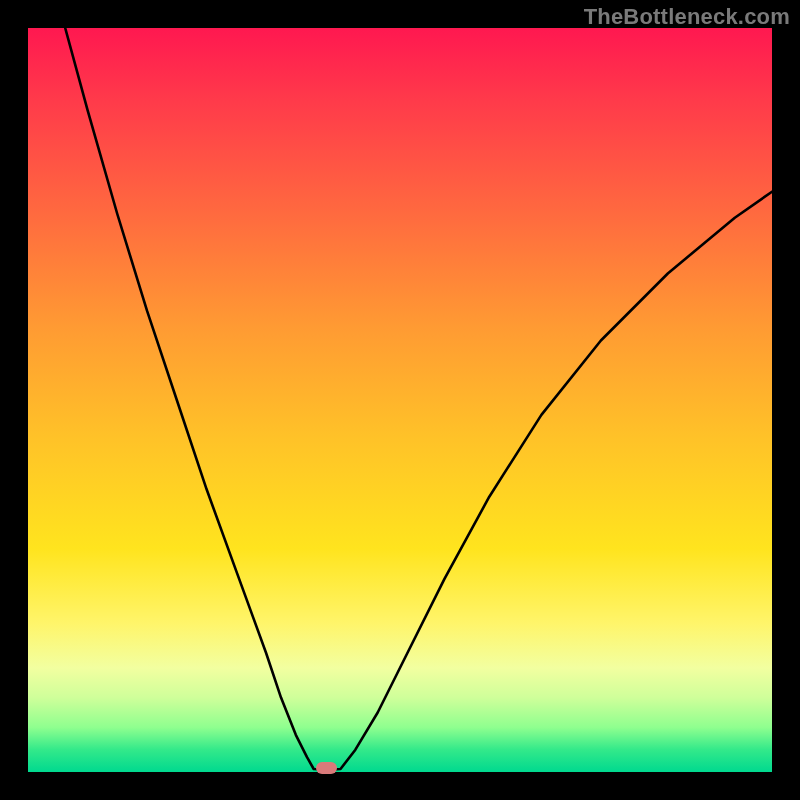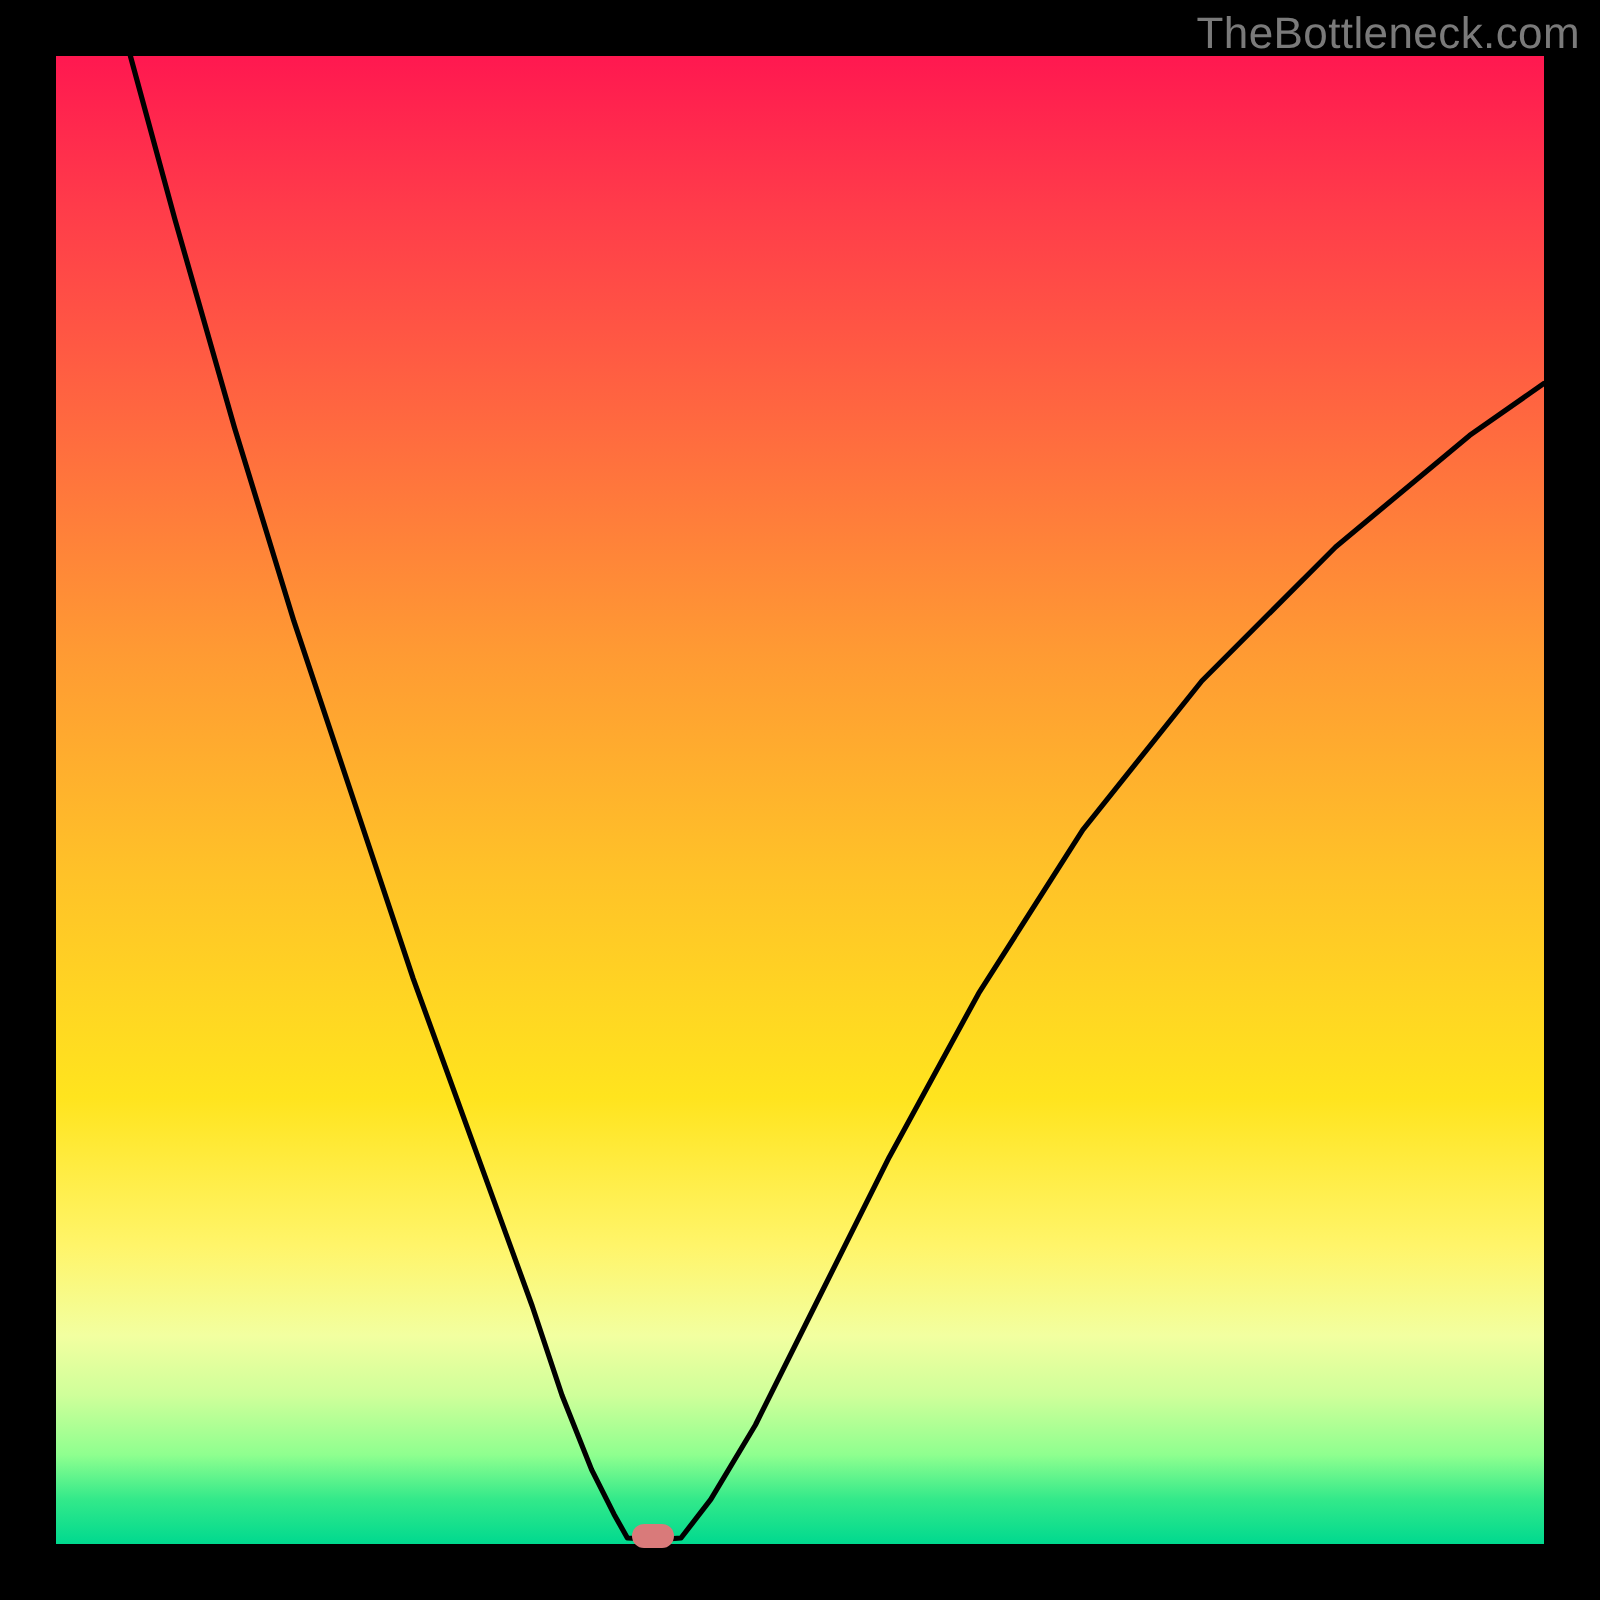--- a/index.html
+++ b/index.html
@@ -43,21 +43,21 @@
       #00d98f 100%
     );
   }
   .watermark {
     position: absolute;
     top: 4px;
     right: 10px;
     color: #7a7a7a;
     font-size: 22px;
     letter-spacing: 0.2px;
-    font-weight: 400;
+    font-weight: 700;
     user-select: none;
   }
   svg.curve {
     position: absolute;
     left: 0;
     top: 0;
     width: 744px;
     height: 744px;
   }
   

